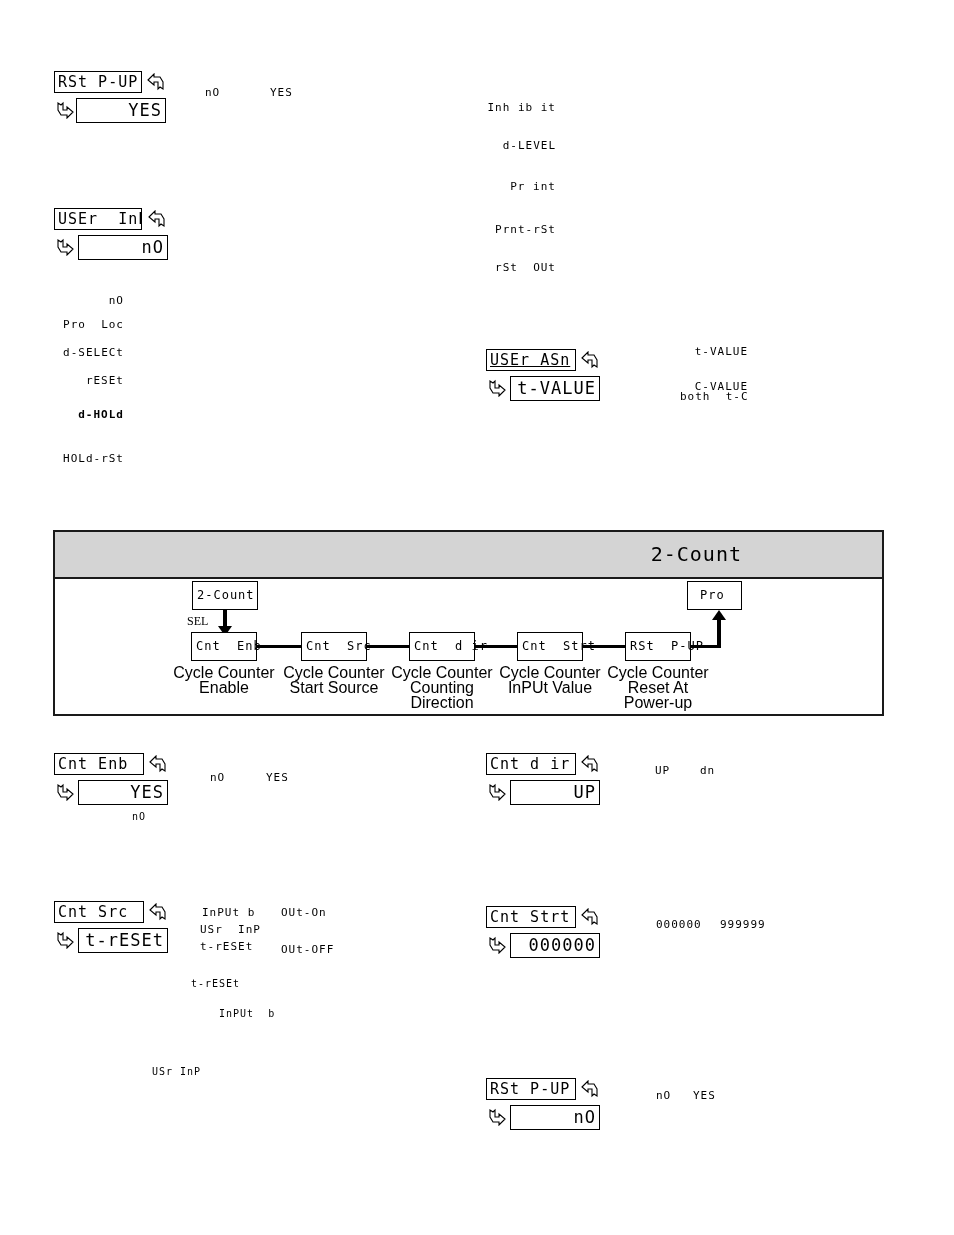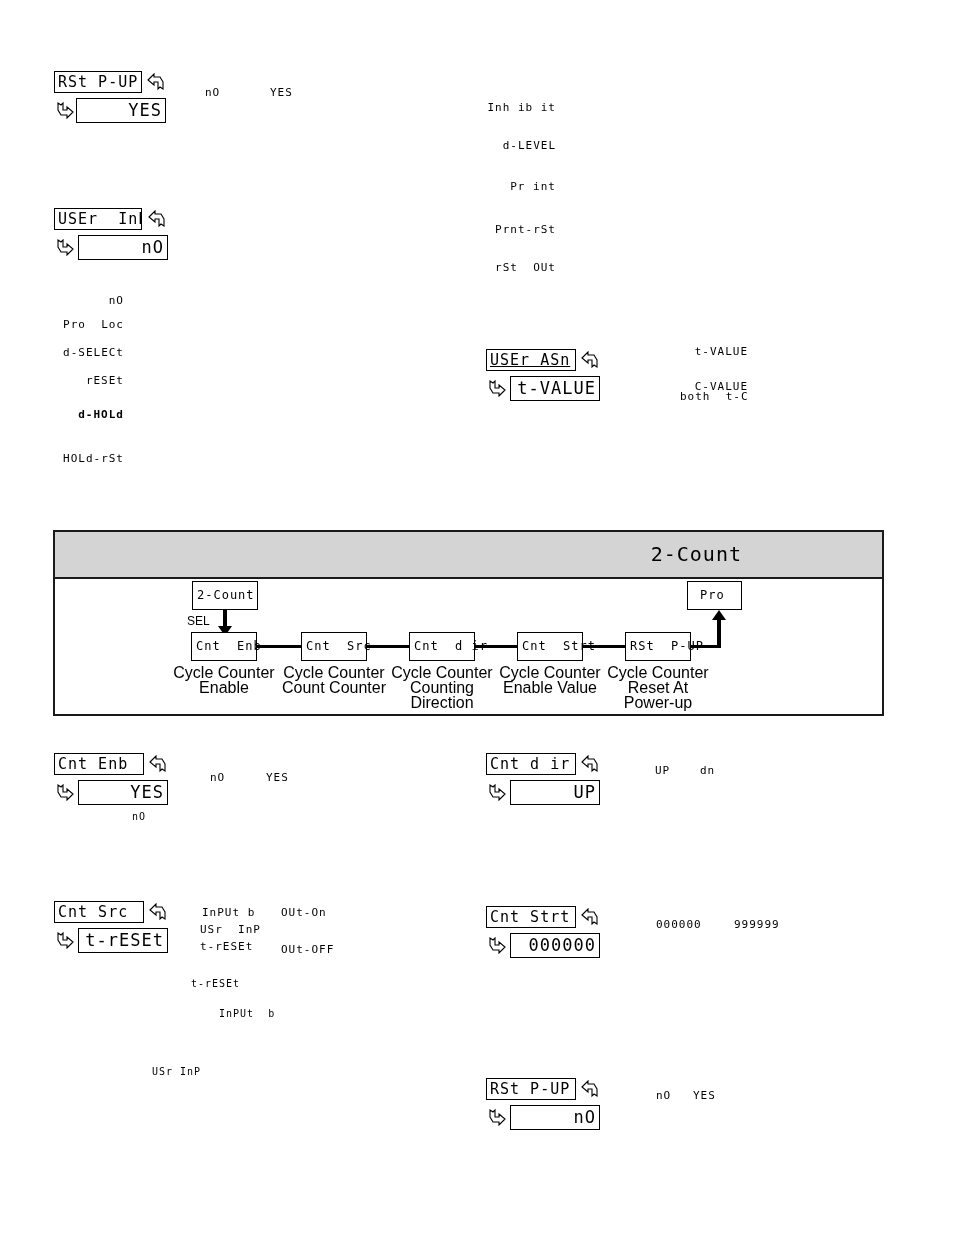--- a/index.html
+++ b/index.html
@@ -86,21 +86,21 @@
 <div class="opt seg r" style="left:680px; width:68px; top:345px;">t-VALUE</div>
 <div class="opt seg r" style="left:680px; width:68px; top:380px;">C-VALUE</div>
 <div class="opt seg r" style="left:680px; width:68px; top:390px;">both  t-C</div>
 
 <div class="section">
   <div class="hdr">
     <div class="hdr-title seg">2-Count</div>
   </div>
 
   <div class="fbox seg" style="left:137px; top:49px; width:66px;">2-Count</div>
-  <div class="abs" style="left:132px; top:82px; font-size:12px;">SEL</div>
+  <div class="abs" style="left:132px; top:82px; font-size:12px;font-family:Liberation Serif, serif;">SEL</div>
   <div class="vline" style="left:168px; top:78px; height:20px;"></div>
   <svg class="abs" style="left:163px; top:94px;" width="14" height="10">
       <polygon points="0,0 14,0 7,10" fill="#000"></polygon>
     </svg>
 
   <div class="fbox seg" style="left:136px; top:100px; width:66px;">Cnt  Enb</div>
   <div class="hline" style="left:202px; top:113px; width:45px;"></div>
   <div class="fbox seg" style="left:246px; top:100px; width:66px;">Cnt  Src</div>
   <div class="hline" style="left:312px; top:113px; width:43px;"></div>
   <div class="fbox seg" style="left:354px; top:100px; width:66px;">Cnt  d ir</div>
@@ -115,30 +115,30 @@
     </svg>
 
   <div class="fbox seg" style="left:632px; top:49px; width:55px; padding-left:12px;">Pro</div>
 
   <div class="flabel" style="left:114px; top:133px;">
     <div>Cycle Counter</div>
     <div>Enable</div>
   </div>
   <div class="flabel" style="left:224px; top:133px;">
     <div>Cycle Counter</div>
-    <div>Count Counter</div>
+    <div>Start Source</div>
   </div>
   <div class="flabel" style="left:332px; top:133px;">
     <div>Cycle Counter</div>
     <div>Counting</div>
     <div>Direction</div>
   </div>
   <div class="flabel" style="left:440px; top:133px;">
     <div>Cycle Counter</div>
-    <div>Enable Value</div>
+    <div>InPUt Value</div>
   </div>
   <div class="flabel" style="left:548px; top:133px;">
     <div>Cycle Counter</div>
     <div>Reset At</div>
     <div>Power-up</div>
   </div>
 </div>
 
 <div class="disp" style="left:54px; top:753px;">
   <div class="top seg" style="width:90px;">Cnt Enb</div>
@@ -190,21 +190,21 @@
   <div class="top seg" style="width:90px;">Cnt Strt</div>
   <svg class="icon-back" style="left:95px;" viewBox="0 0 18 18">
       <path d="M1 7 L7 1 L7 4 L13 4 L16 9 L16 16 L13 14 L11 16 L11 9 L7 9 L7 12 Z" fill="none" stroke="#000" stroke-width="1.1"></path>
     </svg>
   <svg class="icon-fwd" viewBox="0 0 18 18">
       <path d="M17 11 L11 17 L11 14 L5 14 L2 9 L2 2 L5 4 L7 2 L7 9 L11 9 L11 6 Z" fill="none" stroke="#000" stroke-width="1.1"></path>
     </svg>
   <div class="bot seg" style="left:24px;">000000</div>
 </div>
 <div class="opt seg" style="left:656px; top:918px;">000000</div>
-<div class="opt seg" style="left:720px; top:918px;margin-left:14px;">999999</div>
+<div class="opt seg" style="left:720px; top:918px;">999999</div>
 
 <div class="disp" style="left:486px; top:1078px;">
   <div class="top seg" style="width:90px;">RSt P-UP</div>
   <svg class="icon-back" style="left:95px;" viewBox="0 0 18 18">
       <path d="M1 7 L7 1 L7 4 L13 4 L16 9 L16 16 L13 14 L11 16 L11 9 L7 9 L7 12 Z" fill="none" stroke="#000" stroke-width="1.1"></path>
     </svg>
   <svg class="icon-fwd" viewBox="0 0 18 18">
       <path d="M17 11 L11 17 L11 14 L5 14 L2 9 L2 2 L5 4 L7 2 L7 9 L11 9 L11 6 Z" fill="none" stroke="#000" stroke-width="1.1"></path>
     </svg>
   <div class="bot seg" style="left:24px;">nO</div>

